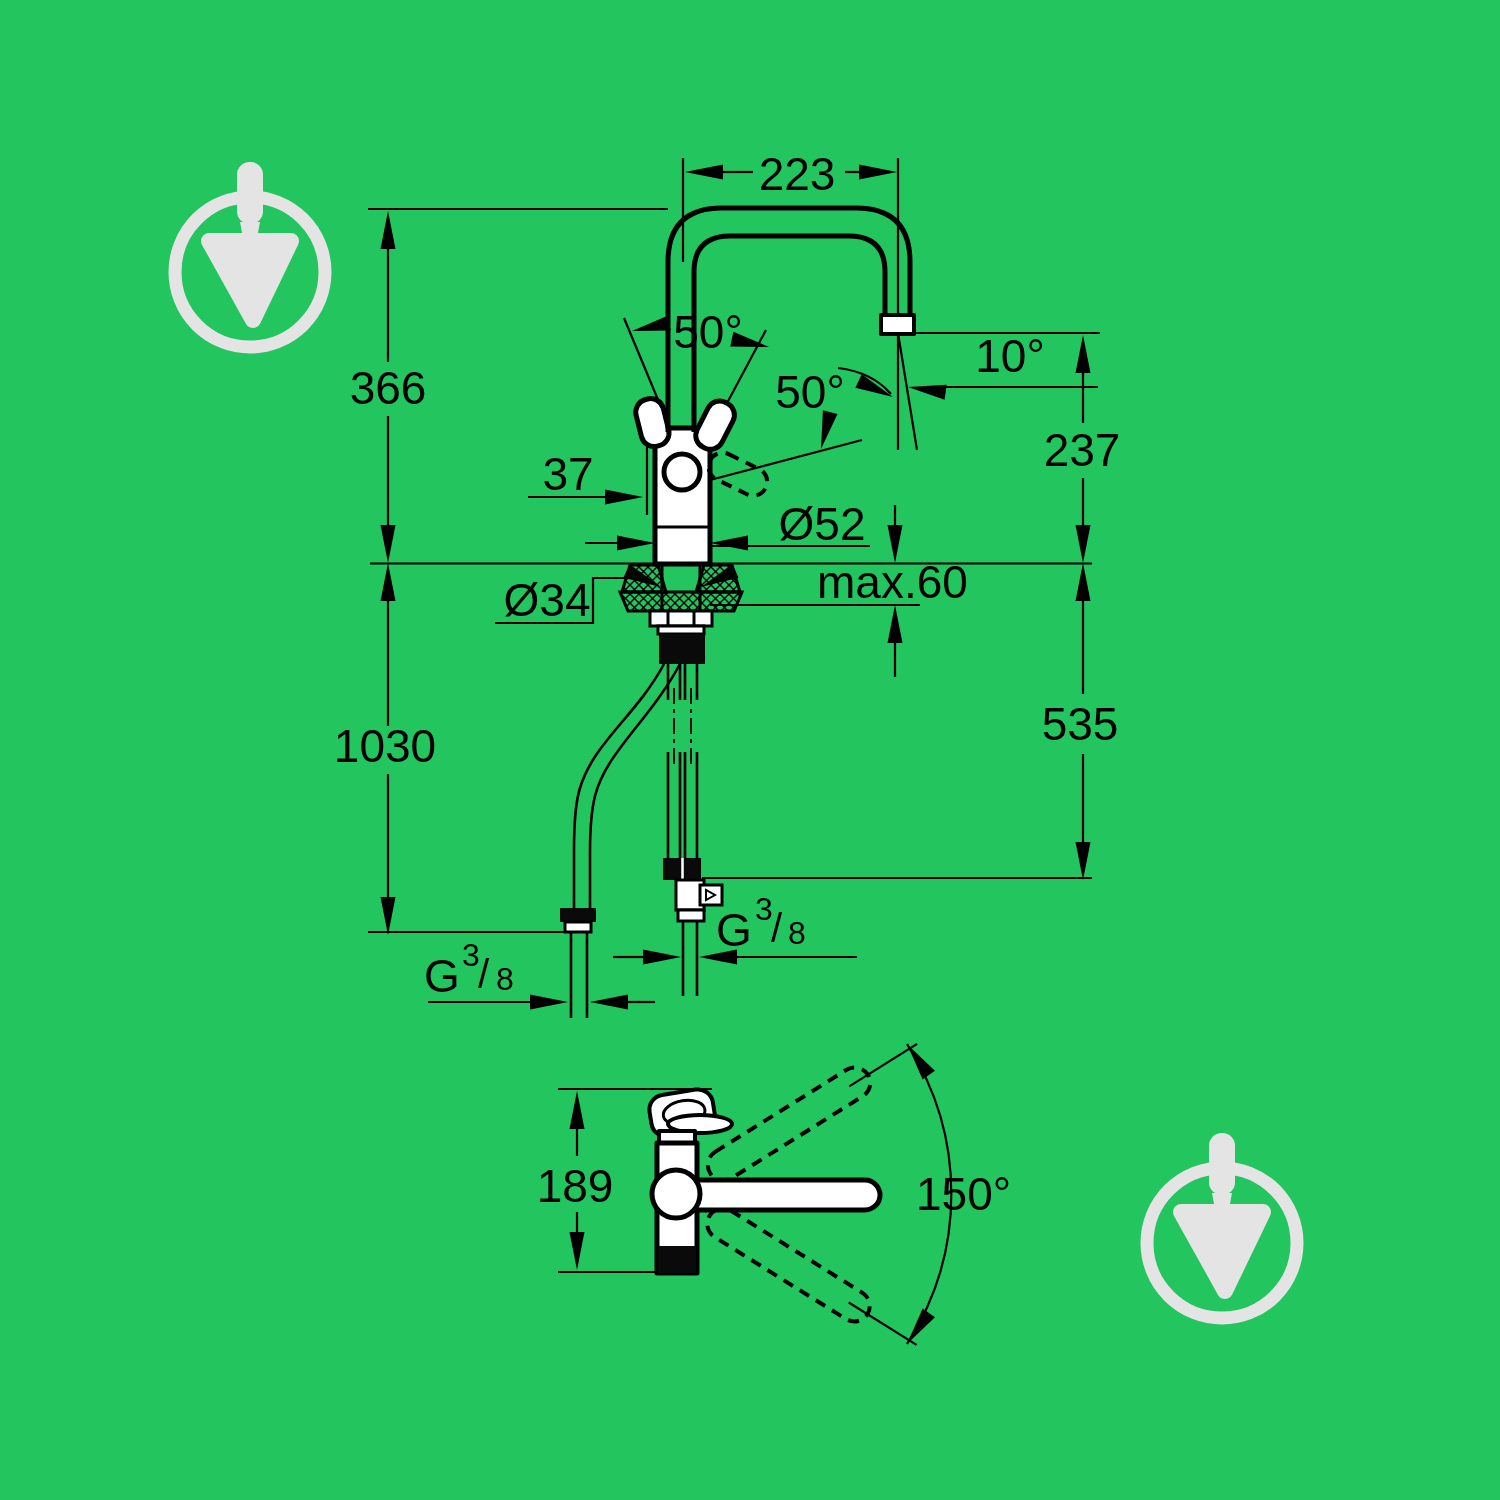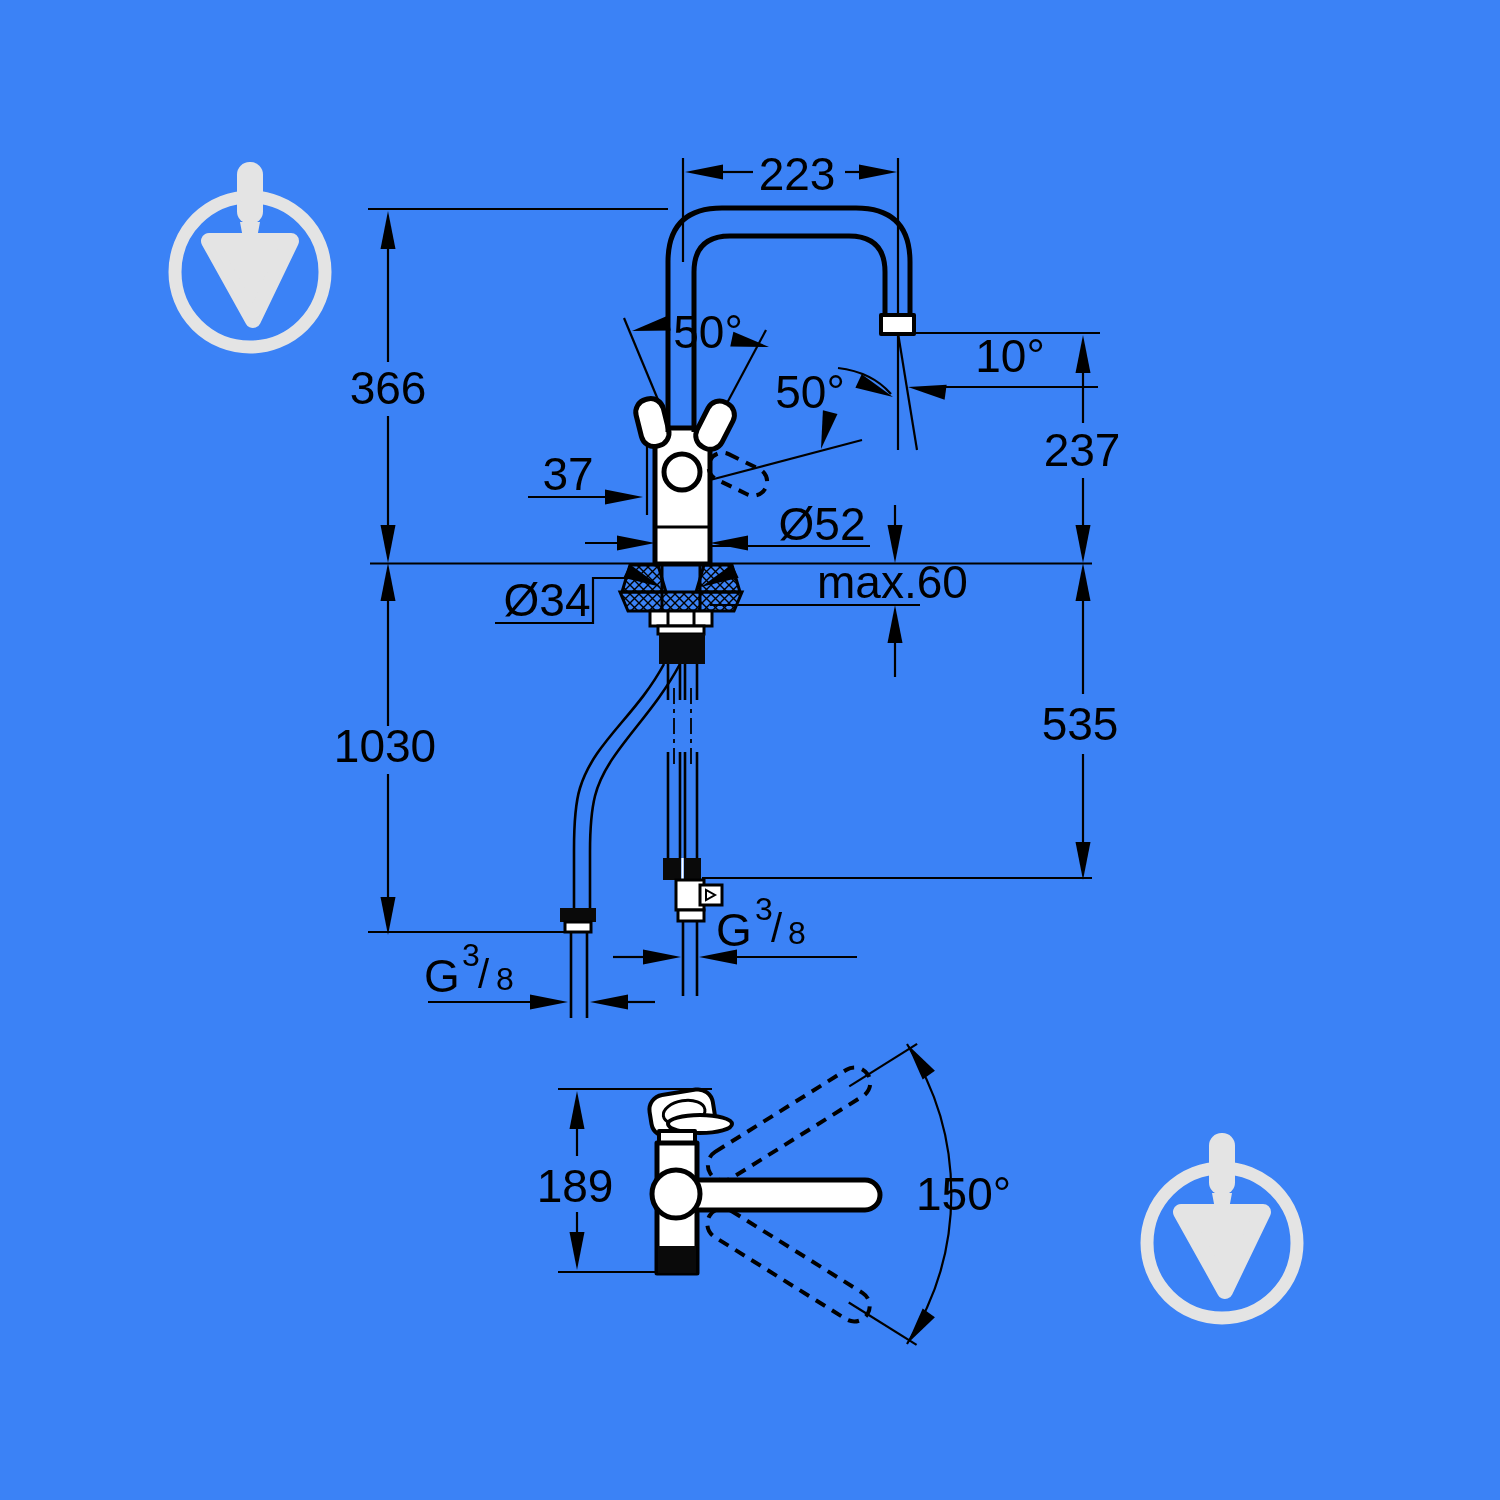--- a/index.html
+++ b/index.html
@@ -1,16 +1,16 @@
 <!DOCTYPE html>
 <html><head>
 <meta charset="utf-8">
 <style>
   html,body{margin:0;padding:0;background:#fff;}
-  #stage{position:relative;width:1500px;height:1500px;background:#3b82f6;overflow:hidden;}
+  #stage{position:relative;width:1500px;height:1500px;background:#22c55e;overflow:hidden;}
   svg{display:block;}
   .txt{font-family:"Liberation Sans","DejaVu Sans",sans-serif;font-size:46px;fill:#000;}
   .txt-sm{font-family:"Liberation Sans","DejaVu Sans",sans-serif;font-size:32px;fill:#000;}
   .txt-slash{font-family:"Liberation Sans","DejaVu Sans",sans-serif;font-size:40px;fill:#000;}
   .ol{fill:none;stroke:#000;stroke-width:5;stroke-linejoin:round;}
   .olw{fill:#fff;stroke:#000;stroke-width:5;stroke-linejoin:round;}
   .olw4{fill:#fff;stroke:#000;stroke-width:4;stroke-linejoin:round;}
   .m3{fill:none;stroke:#000;stroke-width:3;}
   .m3w{fill:#fff;stroke:#000;stroke-width:3;}
   .t26{fill:none;stroke:#000;stroke-width:2.6;}

